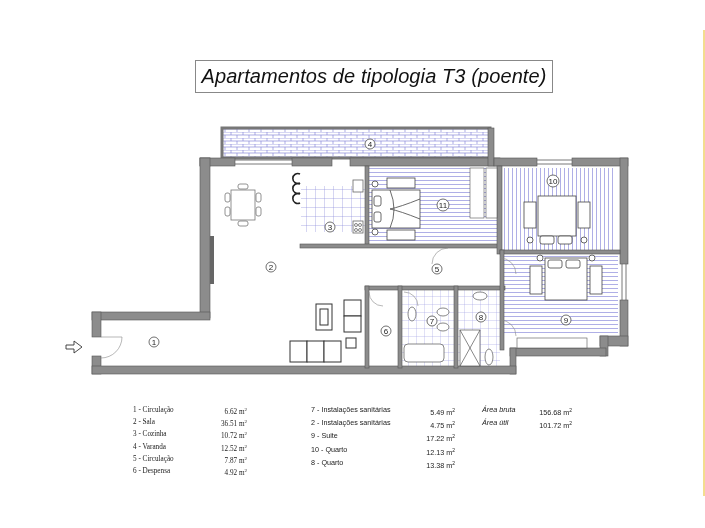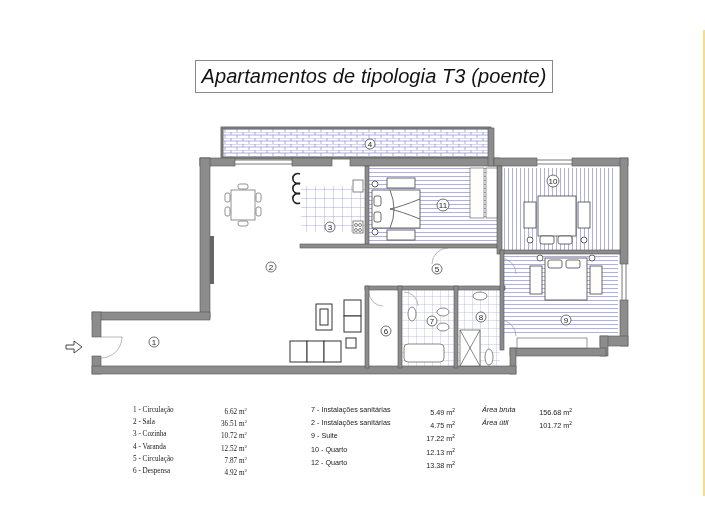--- a/index.html
+++ b/index.html
@@ -294,21 +294,21 @@
     </div>
   <div class="legend-row">
       <span class="nm">9 - Suite</span>
       <span class="vl"><span>17.22 m</span><sup>2</sup></span>
     </div>
   <div class="legend-row">
       <span class="nm">10 - Quarto</span>
       <span class="vl"><span>12.13 m</span><sup>2</sup></span>
     </div>
   <div class="legend-row">
-      <span class="nm">12 - Quarto</span>
+      <span class="nm">8 - Quarto</span>
       <span class="vl"><span>13.38 m</span><sup>2</sup></span>
     </div>
 </div>
 
 <div class="legend l3">
   <div class="legend-row">
       <span class="nm">Área bruta</span>
       <span class="vl"><span>156.68 m</span><sup>2</sup></span>
     </div>
   <div class="legend-row">

